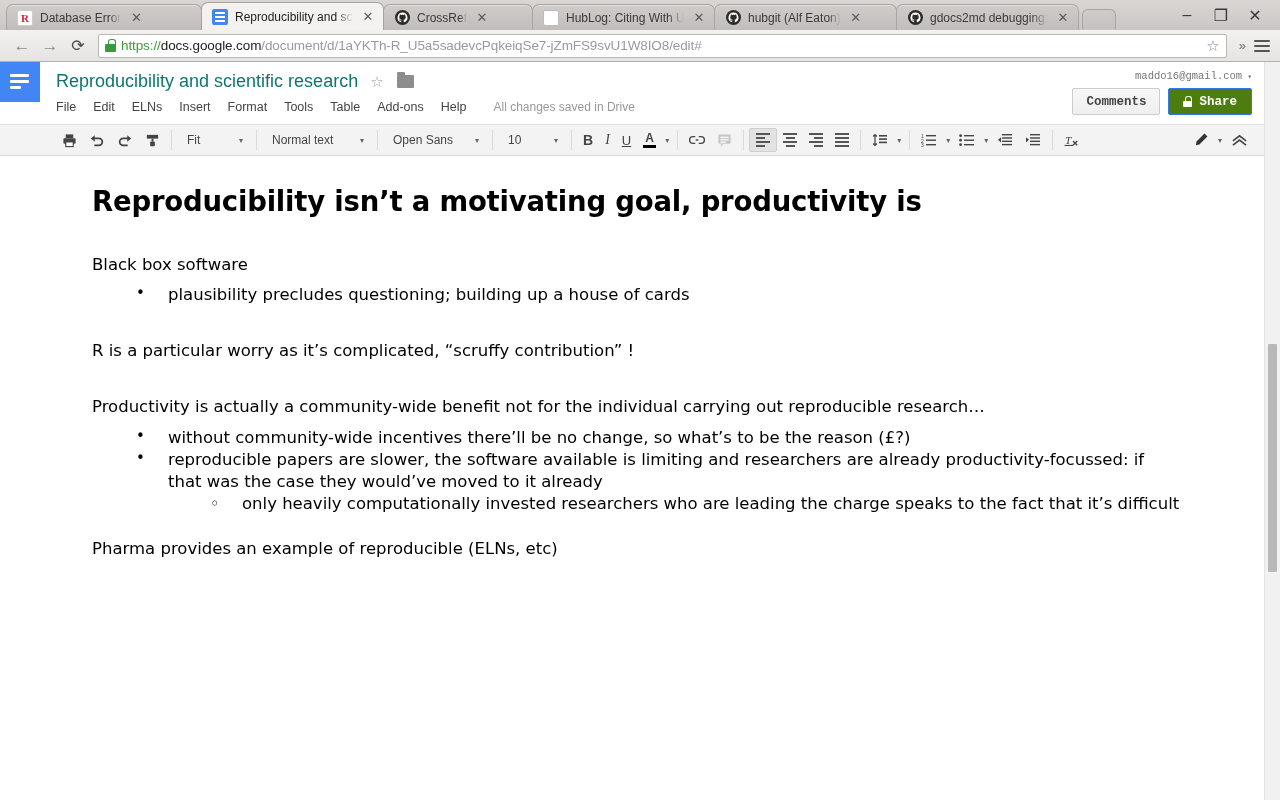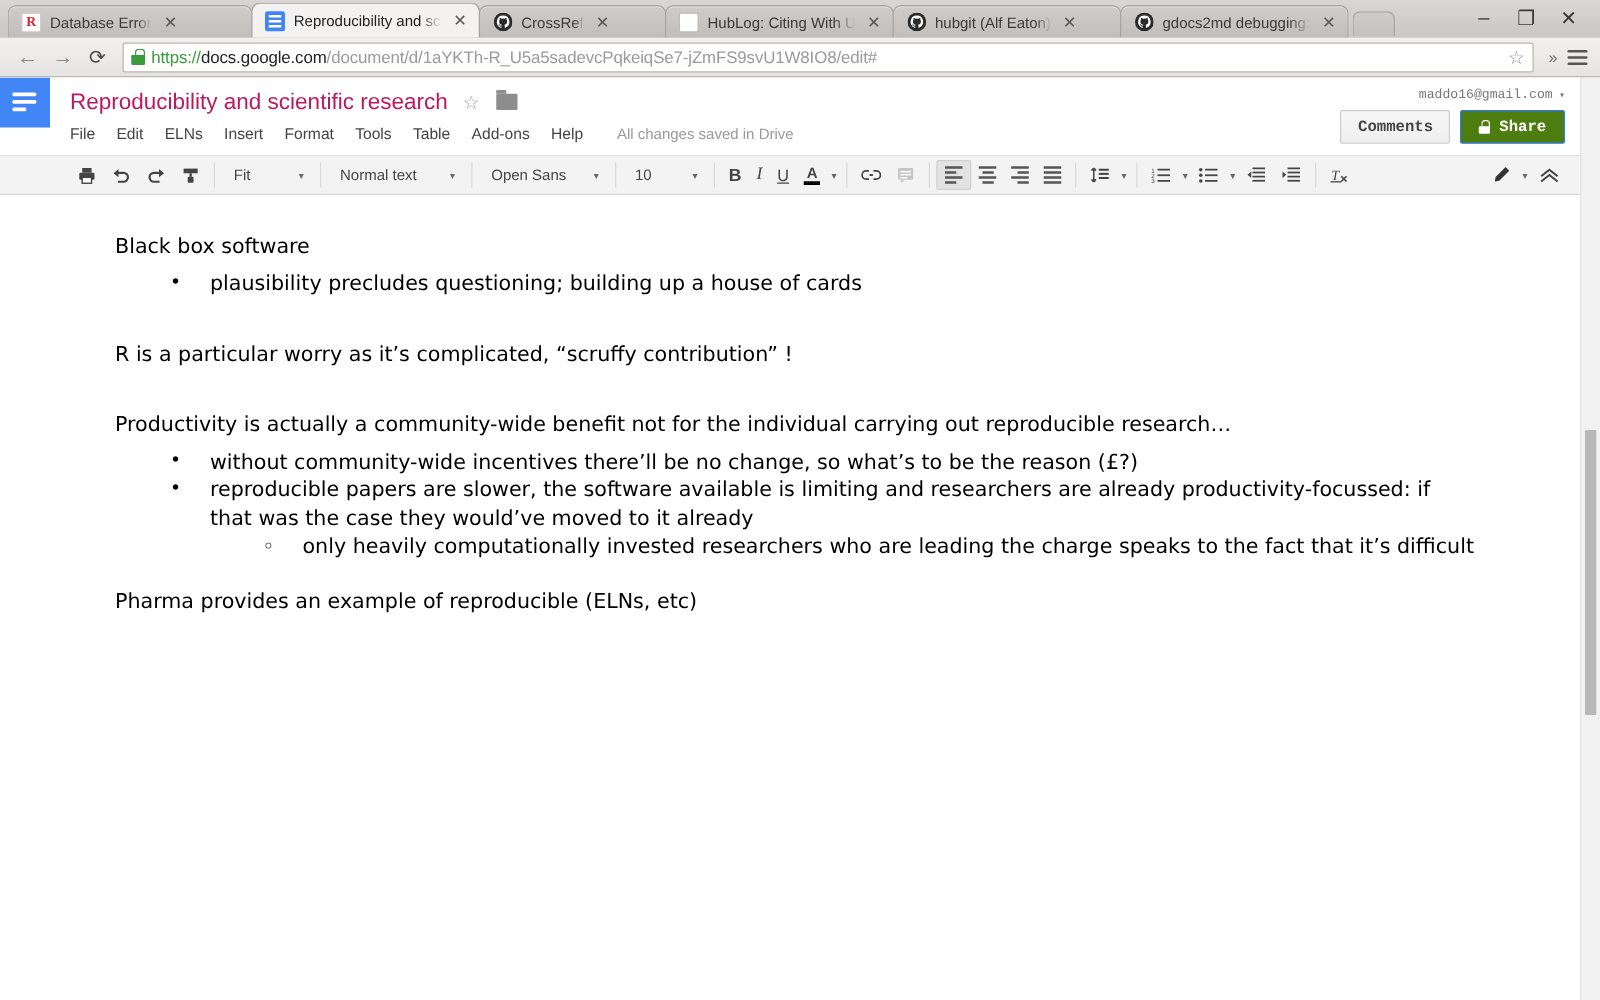--- a/index.html
+++ b/index.html
@@ -193,21 +193,21 @@
 
   
   .docs-header {
     height: 62px;
     padding-left: 56px; padding-right: 10px;
     position: relative;
     background: #fff;
     flex: none;
   }
   .titlerow { display: flex; align-items: center; padding-top: 9px; }
-  .doctitle { font-size: 18px; color: #be185d; font-weight: normal; }
+  .doctitle { font-size: 18px; color: #0f766e; font-weight: normal; }
   .titlerow .ticon { margin-left: 12px; color: #9e9e9e; font-size: 15px; }
   .folder-icon {
     width: 17px; height: 13px; margin-left: 13px;
     background: #8d8d8d; border-radius: 1px; position: relative;
   }
   .folder-icon::before{
     content:""; position:absolute; left:0; top:-3px; width:8px; height:3px;
     background:#8d8d8d; border-radius:1px 1px 0 0;
   }
   .menubar { display: flex; align-items: center; margin-top: 6px; font-size: 12.5px; color: #444; }
@@ -683,20 +683,21 @@
               <path d="M2 8.5L9 3l7 5.5M2 13L9 7.5 16 13" stroke="#444" stroke-width="1.7" fill="none"></path>
             </svg>
         </div>
       </div>
 
       <div class="canvas">
         <div class="rail-left"></div>
 
         <div class="docpage">
 
+          <h1 class="dtitle">Reproducibility isn’t a motivating goal, productivity is</h1>
 
 
           <p class="para tight">Black box software</p>
           <ul class="lvl1">
             <li>plausibility precludes questioning; building up a house of cards</li>
           </ul>
 
           <p class="para">R is a particular worry as it’s complicated, “scruffy contribution” !</p>
 
           <p class="para tight">Productivity is actually a community-wide benefit not for the individual carrying out reproducible research…</p>

